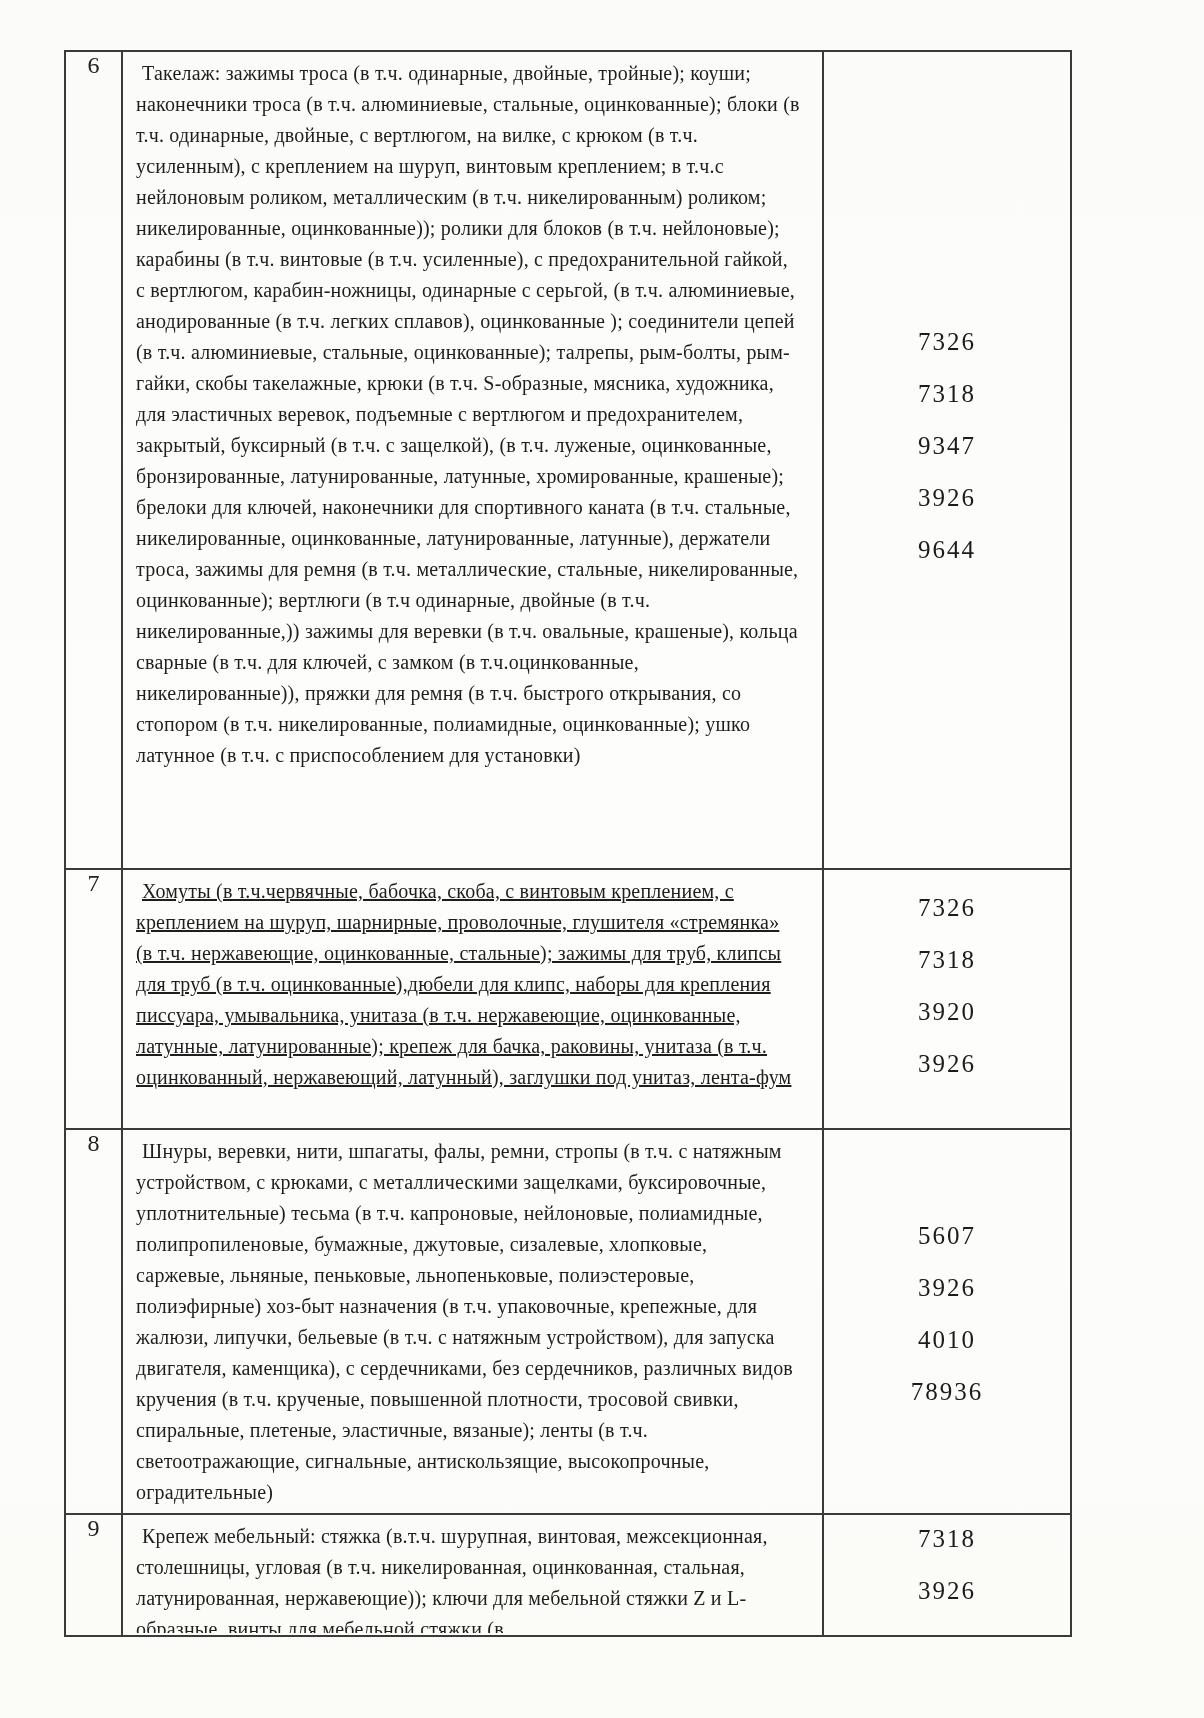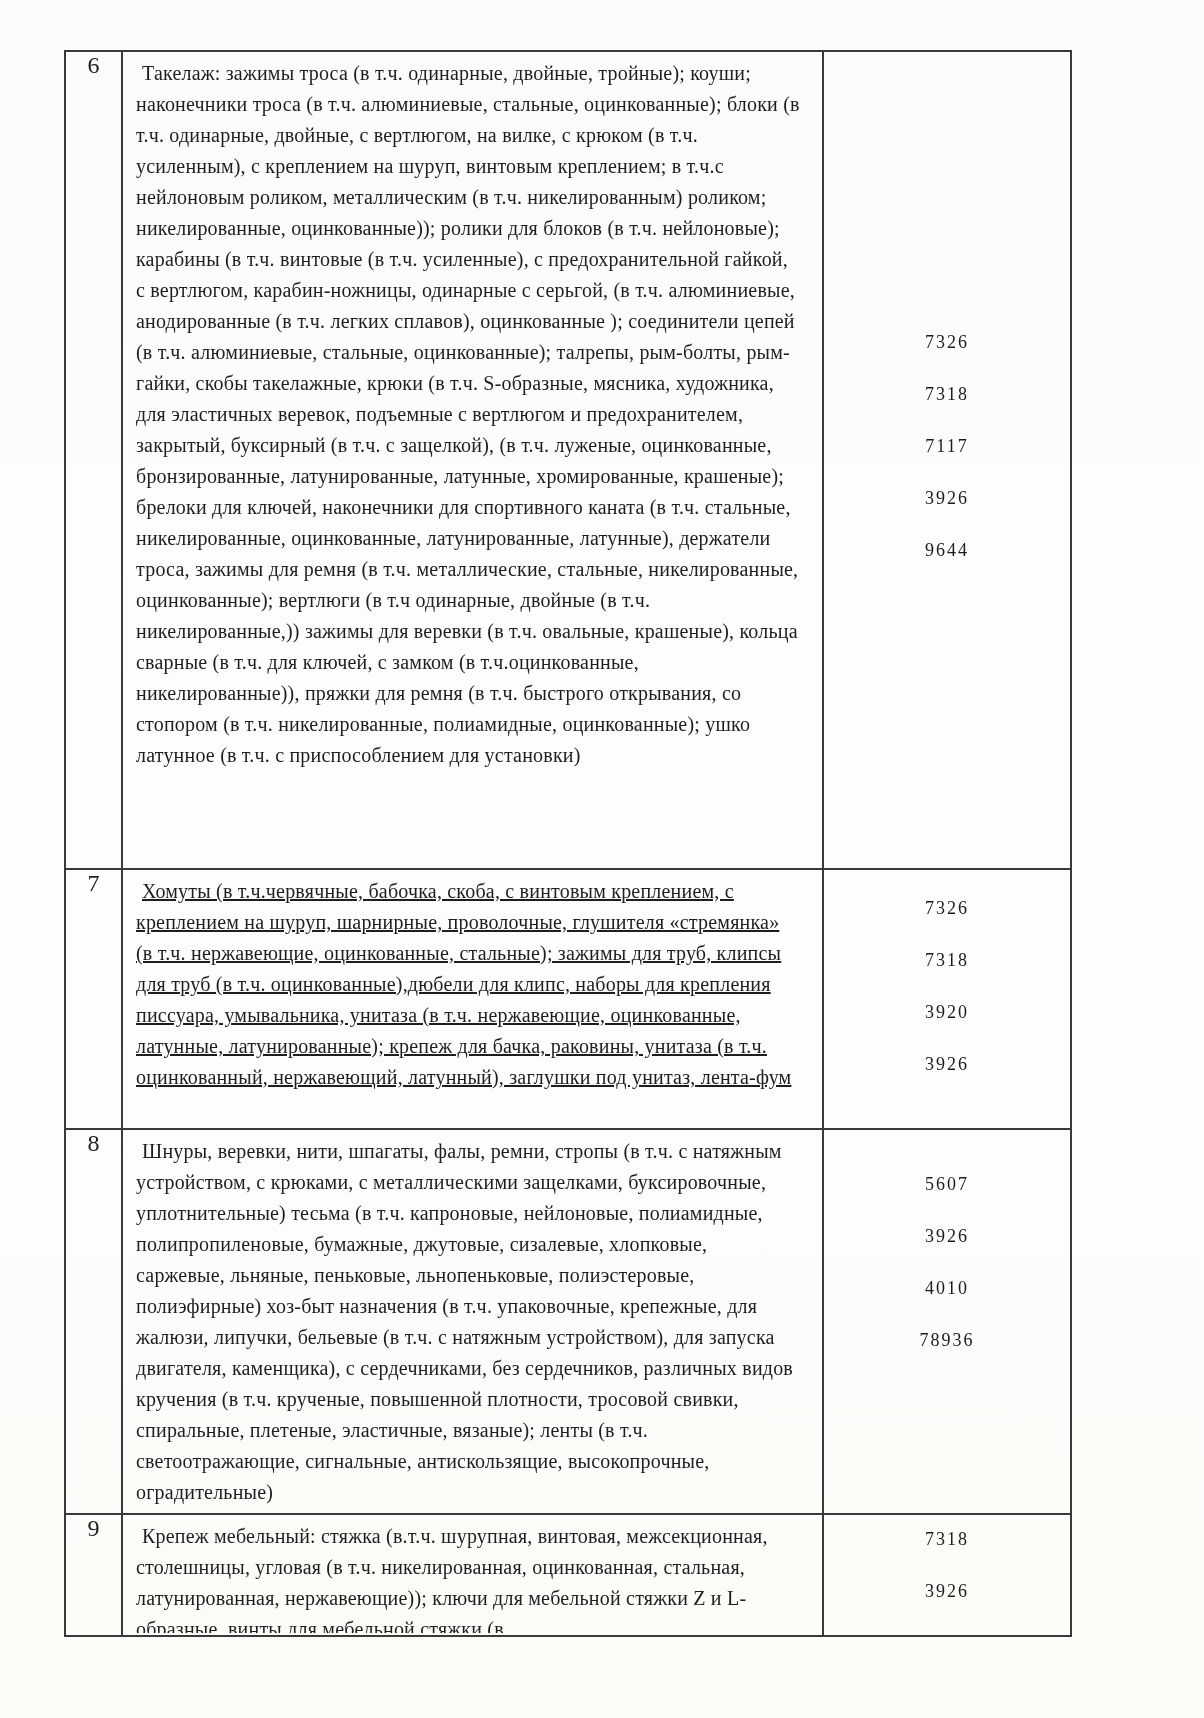--- a/index.html
+++ b/index.html
@@ -46,37 +46,37 @@
     overflow: hidden;
     padding: 6px 22px 0 13px;
     text-indent: 6px;
     letter-spacing: 0.2px;
   }
   .r6 .desc-inner { height: 800px; }
   .r7 .desc-inner { height: 248px; text-decoration: underline; }
   .r8 .desc-inner { height: 372px; }
   .r9 .desc-inner { height: 112px; }
   td.codes-cell {
-    font-size: 18px;
+    font-size: 25px;
   }
   .codes-stack {
     display: flex;
     flex-direction: column;
     align-items: center;
     gap: 24px;
     overflow: hidden;
   }
   .codes-stack .code {
     line-height: 28px;
     letter-spacing: 2px;
     color: #1c1c1c;
   }
   .r6 .codes-stack { padding-top: 276px; height: 530px; }
   .r7 .codes-stack { padding-top: 24px;  height: 232px; }
-  .r8 .codes-stack { padding-top: 40px;  height: 288px; }
+  .r8 .codes-stack { padding-top: 92px;  height: 288px; }
   .r9 .codes-stack { padding-top: 10px;  height: 108px; }
 </style>
 </head>
 <body>
 
 <div class="page">
   <table class="doc-table">
     <colgroup>
       <col style="width:57px">
       <col style="width:701px">
@@ -86,21 +86,21 @@
     <tbody>
         <tr class="r6" style="height:818px">
       <td class="num-cell">6</td>
       <td class="desc-cell">
         <div class="desc-inner">Такелаж: зажимы троса (в т.ч. одинарные, двойные, тройные); коуши; наконечники троса (в т.ч. алюминиевые, стальные, оцинкованные); блоки (в т.ч. одинарные, двойные, с вертлюгом, на вилке, с крюком (в т.ч. усиленным), с креплением на шуруп, винтовым креплением; в т.ч.с нейлоновым роликом, металлическим (в т.ч. никелированным) роликом; никелированные, оцинкованные)); ролики для блоков (в т.ч. нейлоновые);  карабины (в т.ч. винтовые (в т.ч. усиленные), с предохранительной гайкой, с вертлюгом, карабин-ножницы, одинарные с серьгой,  (в т.ч. алюминиевые, анодированные (в т.ч. легких сплавов), оцинкованные ); соединители цепей (в т.ч. алюминиевые, стальные, оцинкованные);  талрепы, рым-болты, рым-гайки, скобы такелажные, крюки (в т.ч. S-образные, мясника, художника, для эластичных веревок, подъемные с вертлюгом и предохранителем, закрытый, буксирный (в т.ч. с защелкой), (в т.ч. луженые, оцинкованные, бронзированные, латунированные, латунные, хромированные, крашеные);  брелоки для ключей,  наконечники для спортивного каната (в т.ч. стальные, никелированные, оцинкованные, латунированные, латунные), держатели троса, зажимы для ремня (в т.ч. металлические, стальные, никелированные, оцинкованные); вертлюги (в т.ч одинарные, двойные (в т.ч. никелированные,)) зажимы для веревки (в т.ч. овальные, крашеные), кольца сварные (в т.ч. для ключей, с замком (в т.ч.оцинкованные, никелированные)), пряжки для ремня (в т.ч. быстрого открывания, со стопором (в т.ч. никелированные, полиамидные, оцинкованные); ушко латунное (в т.ч. с приспособлением для установки)</div>
       </td>
       <td class="codes-cell">
         <div class="codes-stack">
           <span class="code">7326</span>
           <span class="code">7318</span>
-          <span class="code">7117</span>
+          <span class="code">9347</span>
           <span class="code">3926</span>
           <span class="code">9644</span>
         </div>
       </td>
     </tr>
 
     <tr class="r7" style="height:260px">
       <td class="num-cell">7</td>
       <td class="desc-cell">
         <div class="desc-inner">Хомуты  (в т.ч.червячные, бабочка, скоба, с винтовым креплением, с креплением на шуруп, шарнирные, проволочные, глушителя «стремянка»  (в т.ч. нержавеющие, оцинкованные, стальные); зажимы для труб, клипсы для труб (в т.ч. оцинкованные),дюбели для клипс, наборы для крепления писсуара, умывальника, унитаза (в т.ч. нержавеющие, оцинкованные, латунные, латунированные); крепеж для бачка, раковины,  унитаза (в т.ч. оцинкованный, нержавеющий, латунный), заглушки под унитаз, лента-фум</div>

